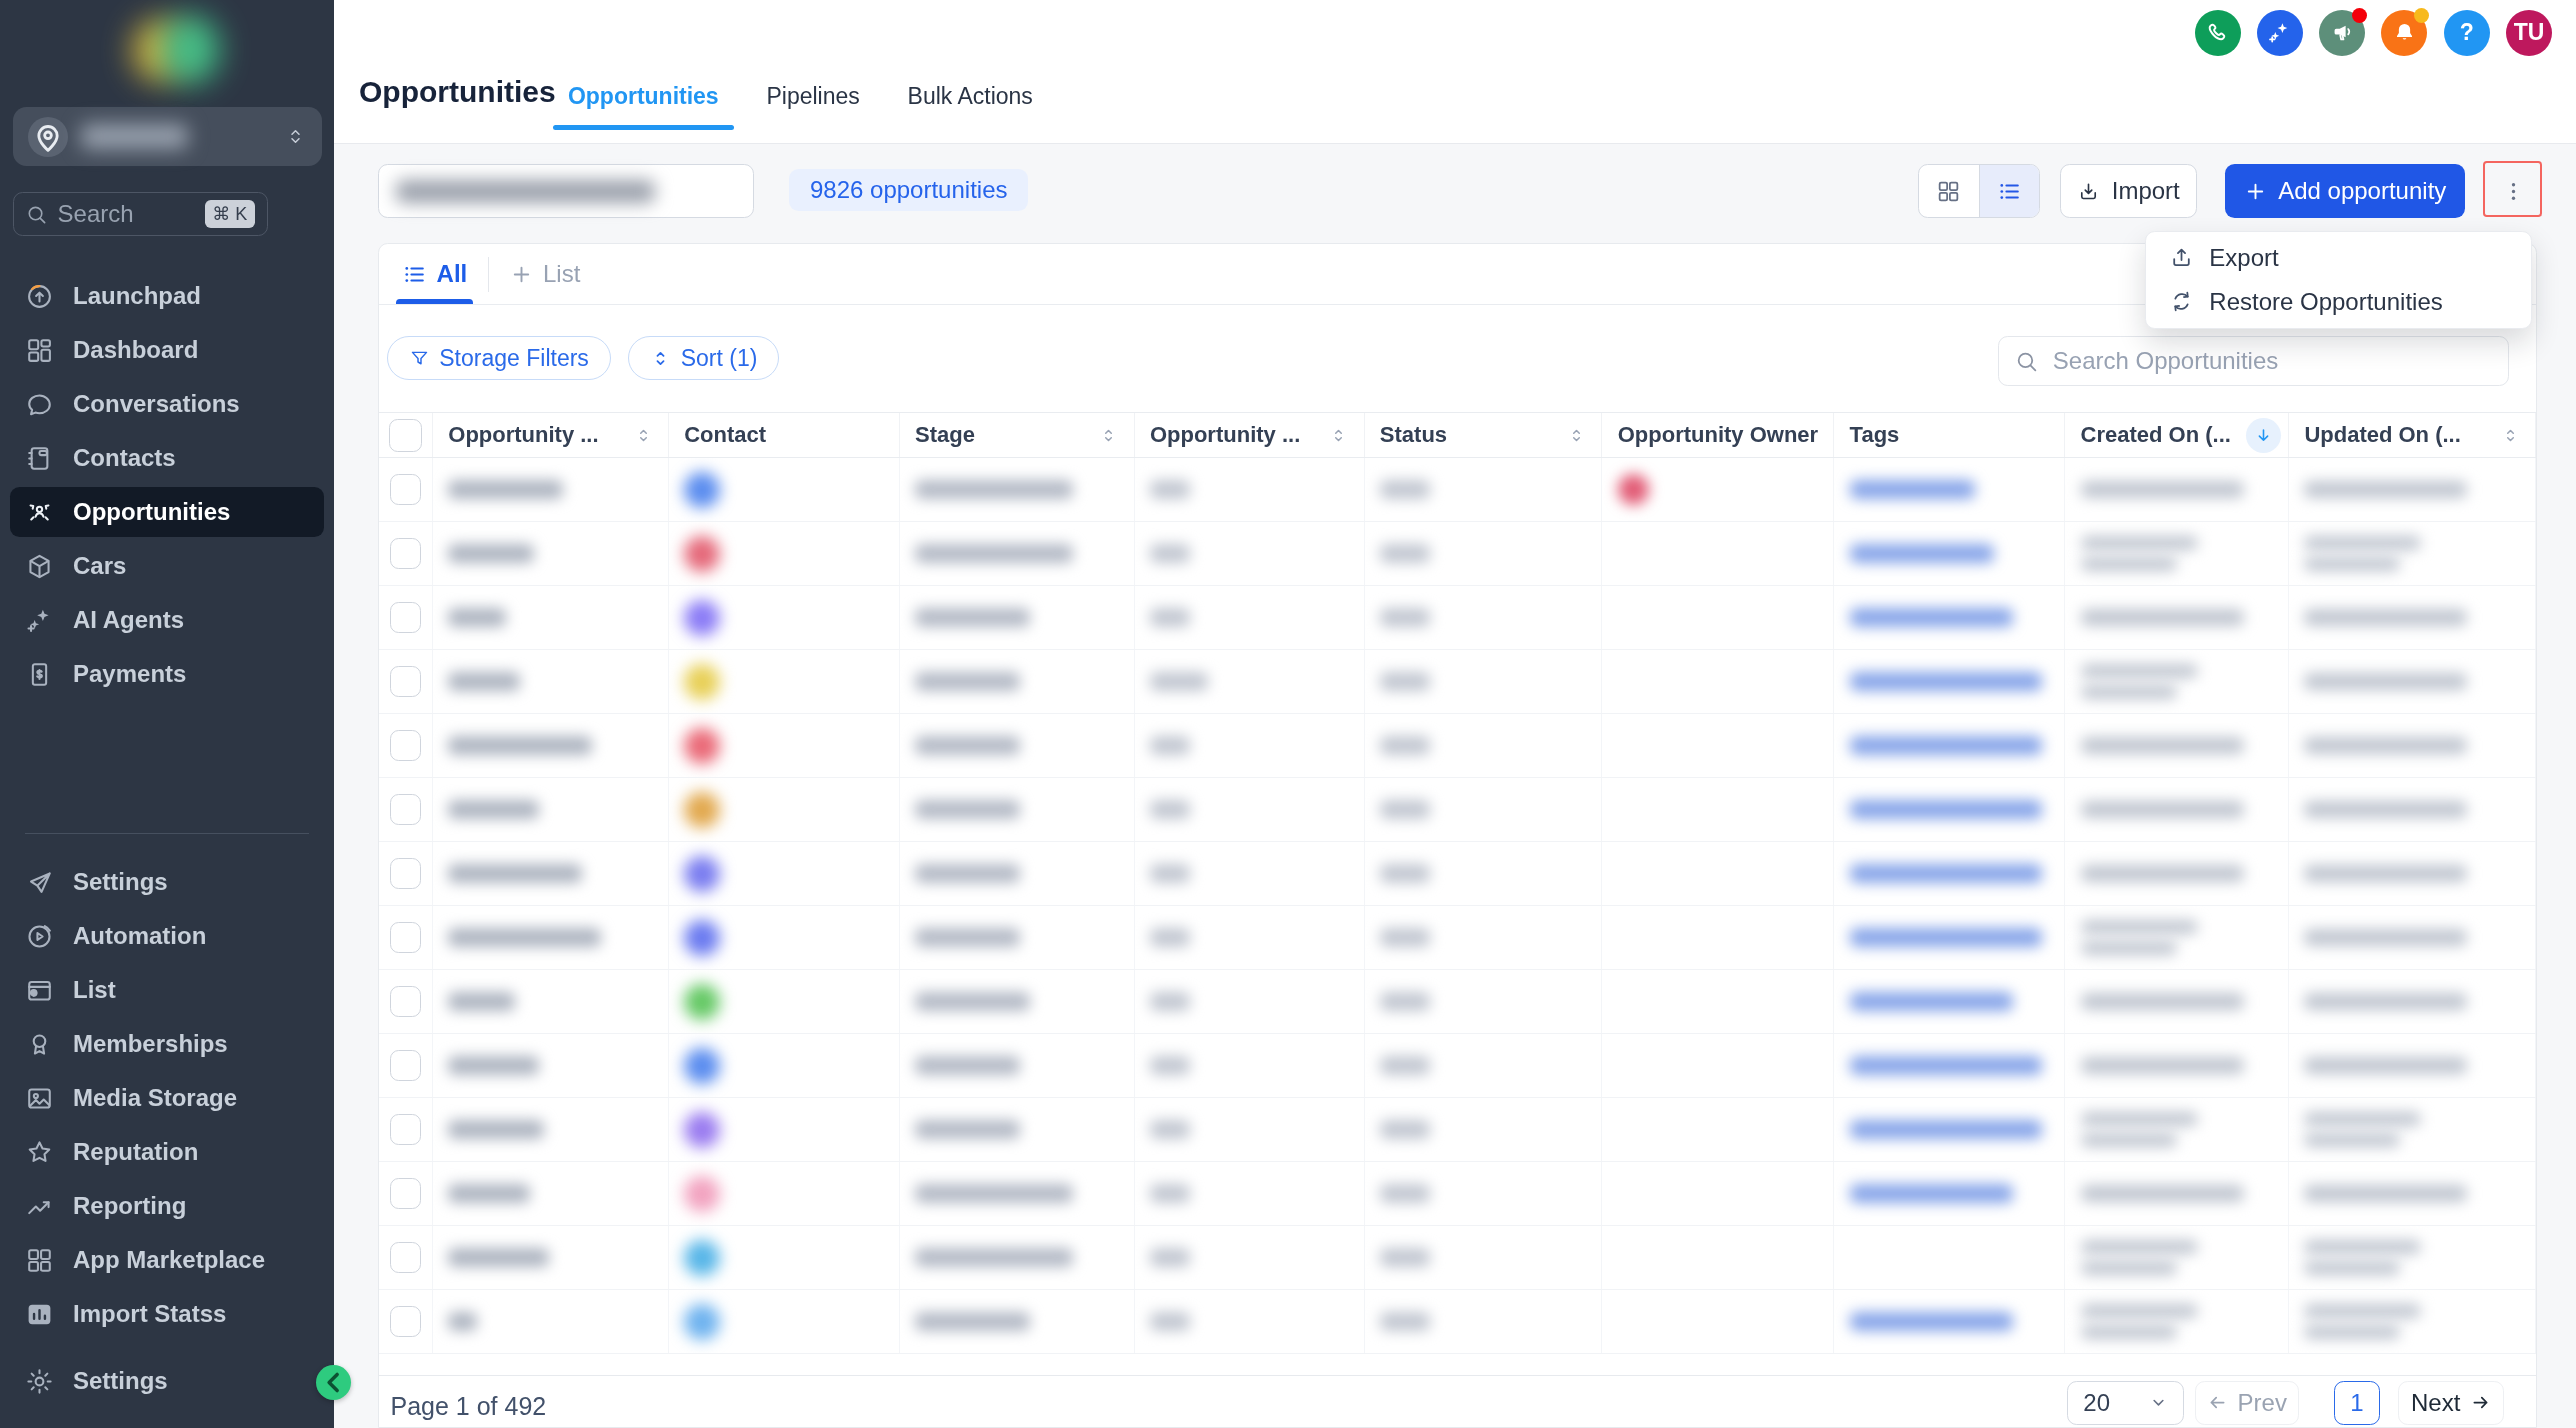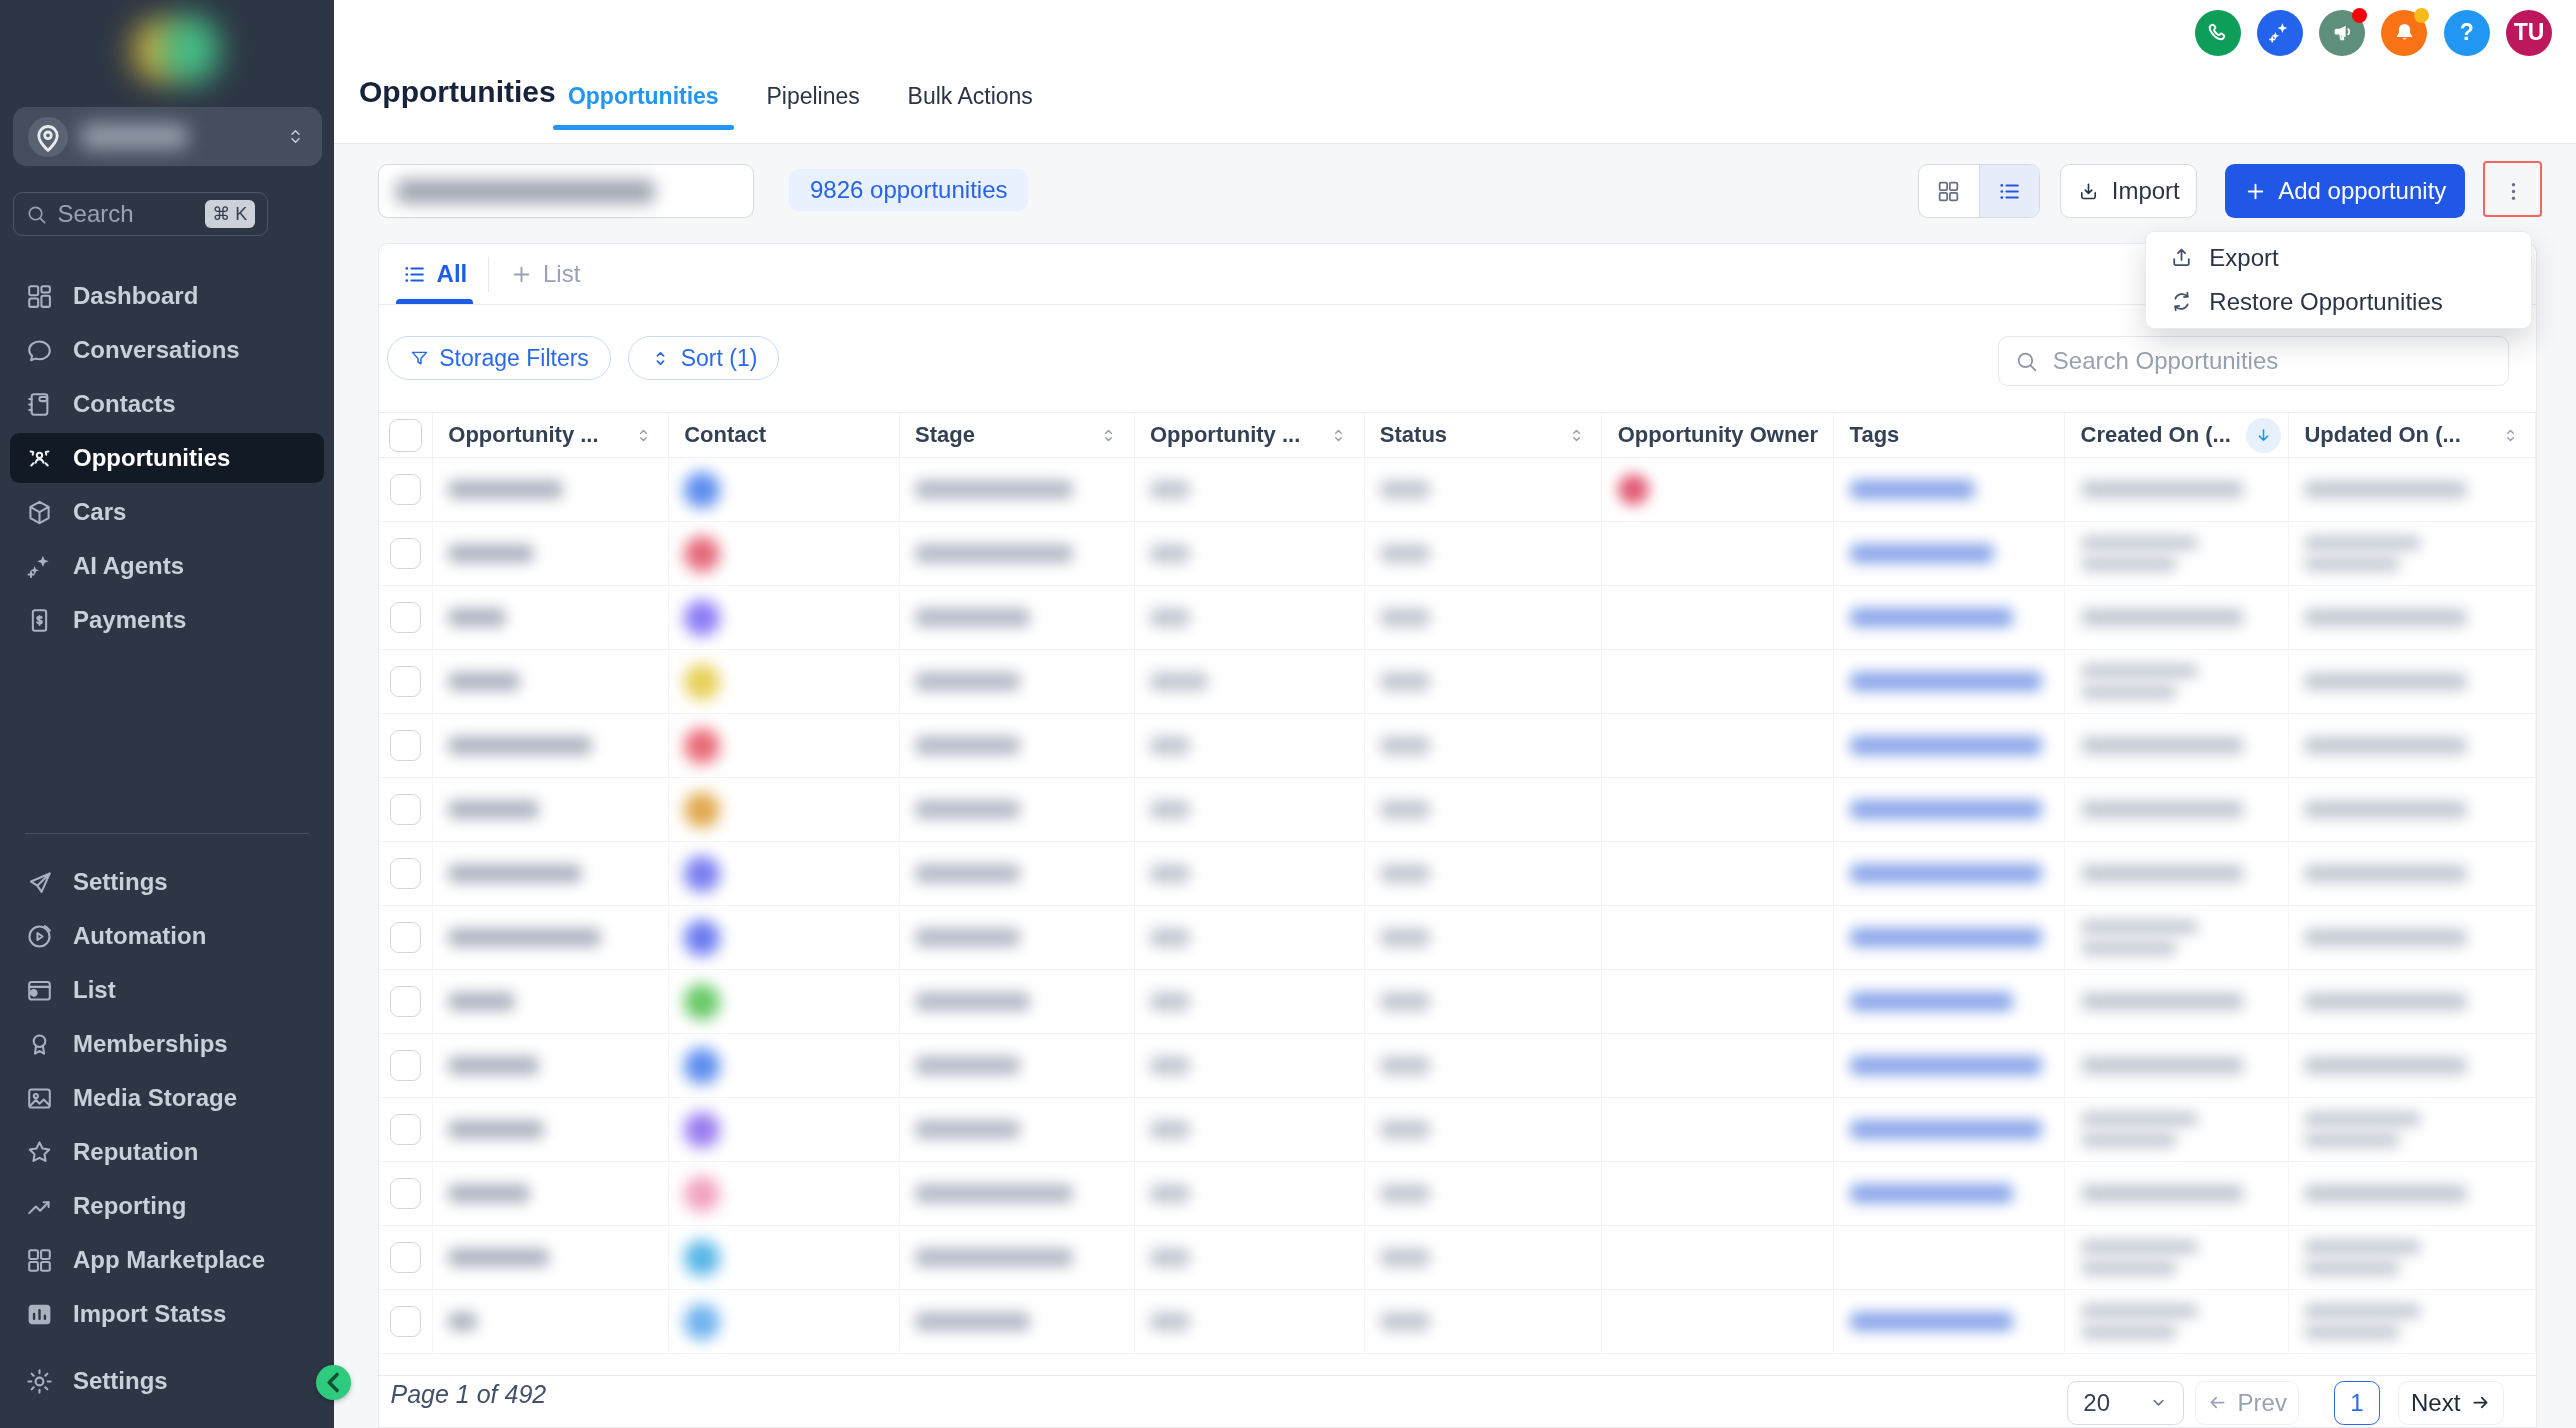--- a/index.html
+++ b/index.html
@@ -87,21 +87,21 @@
   .trow{display:flex;height:64px;border-bottom:1px solid #f1f3f6;cursor:pointer;}
   .td{display:flex;align-items:center;padding:0 15.3px;border-right:1px solid #f3f5f8;overflow:hidden;}
   .cb{width:31px;height:31px;border:1.4px solid #d0d5dd;border-radius:8.6px;background:#fff;flex:0 0 auto;}
   .cb.hd{width:33px;height:33px;}
   .bl{display:inline-block;border-radius:6.7px;filter:blur(6.7px);}
   .av{width:36px;height:36px;border-radius:50%;filter:blur(7.7px);}
   .dot{width:31px;height:31px;border-radius:50%;background:#e25c76;filter:blur(6.7px);}
   .dcol{display:flex;flex-direction:column;gap:6.7px;}
   
   .pagebar{position:absolute;left:0;right:0;bottom:0;height:52px;border-top:1px solid #e7eaee;background:#fff;}
-  .pinfo{position:absolute;left:11.5px;top:4px;font-size:25px;color:#42516a;font-style:italic;}
+  .pinfo{position:absolute;left:11.5px;top:16px;font-size:25px;color:#42516a;}
   .psize{position:absolute;left:1688px;top:4.8px;width:117px;height:44px;border:1px solid #d5dae2;border-radius:9.6px;display:flex;align-items:center;justify-content:space-between;padding:0 15.3px;font-size:24px;color:#344054;cursor:pointer;}
   .psize svg{width:19px;height:19px;color:#667085;}
   .pbtn{position:absolute;top:4.8px;height:44px;border:1px solid #eef0f3;border-radius:9.6px;display:flex;align-items:center;justify-content:center;gap:9.6px;font-size:24px;cursor:pointer;background:#fff;}
   .pbtn svg{width:21px;height:21px;}
   .prev{left:1816px;width:104px;color:#9aa3b2;}
   .pnum{position:absolute;left:1955px;top:4.8px;width:46px;height:44px;border:1.4px solid #2a6ae9;border-radius:9.6px;color:#2a6ae9;display:flex;align-items:center;justify-content:center;font-size:24px;cursor:pointer;}
   .next{left:2019px;width:106px;color:#1f2a37;}
   
   .menu{position:absolute;left:1811px;top:231px;width:387px;background:#fff;border:1px solid #e9ebef;border-radius:9.6px;box-shadow:0 13.4px 29px rgba(16,24,40,.16);z-index:60;padding:3.8px 0;}
   .mi{height:44px;display:flex;align-items:center;gap:15.3px;padding:0 23px;font-size:24px;color:#2a3445;cursor:pointer;position:relative;}
@@ -137,20 +137,30 @@
     <span class="ic">
         <svg viewBox="0 0 24 24" fill="none" stroke="currentColor" stroke-width="1.7" stroke-linecap="round" stroke-linejoin="round">
           <circle cx="11" cy="11" r="6.5"></circle>
           <path d="M16 16l4.5 4.5"></path>
         </svg>
       </span>
     <span class="sb-search-ph">Search</span>
     <span class="kbd">⌘ K</span>
   </div>
   <nav class="nav" id="nav-main" style="top:269px;">
+      <div class="nav-item">
+    <span class="ic">
+          <svg viewBox="0 0 24 24" fill="none" stroke="currentColor" stroke-width="1.7" stroke-linecap="round" stroke-linejoin="round">
+            <circle cx="12" cy="12" r="8.6"></circle>
+            <path d="M12 16.2V9.4M9.2 11.6L12 8.8l2.8 2.8"></path>
+            <path stroke="#f59e42" d="M5.8 5.9A8.6 8.6 0 0 1 12 3.4"></path>
+          </svg>
+        </span>
+    <span class="lb">Launchpad</span>
+      </div>
       <div class="nav-item">
     <span class="ic">
           <svg viewBox="0 0 24 24" fill="none" stroke="currentColor" stroke-width="1.7" stroke-linecap="round" stroke-linejoin="round">
             <rect x="3.5" y="3.5" width="7.4" height="7.4" rx="1.4"></rect>
             <rect x="13.6" y="3.5" width="7" height="5.2" rx="1.4"></rect>
             <rect x="3.5" y="13.6" width="7.4" height="7" rx="1.4"></rect>
             <rect x="13.6" y="11.4" width="7" height="9.2" rx="1.4"></rect>
           </svg>
         </span>
     <span class="lb">Dashboard</span>

